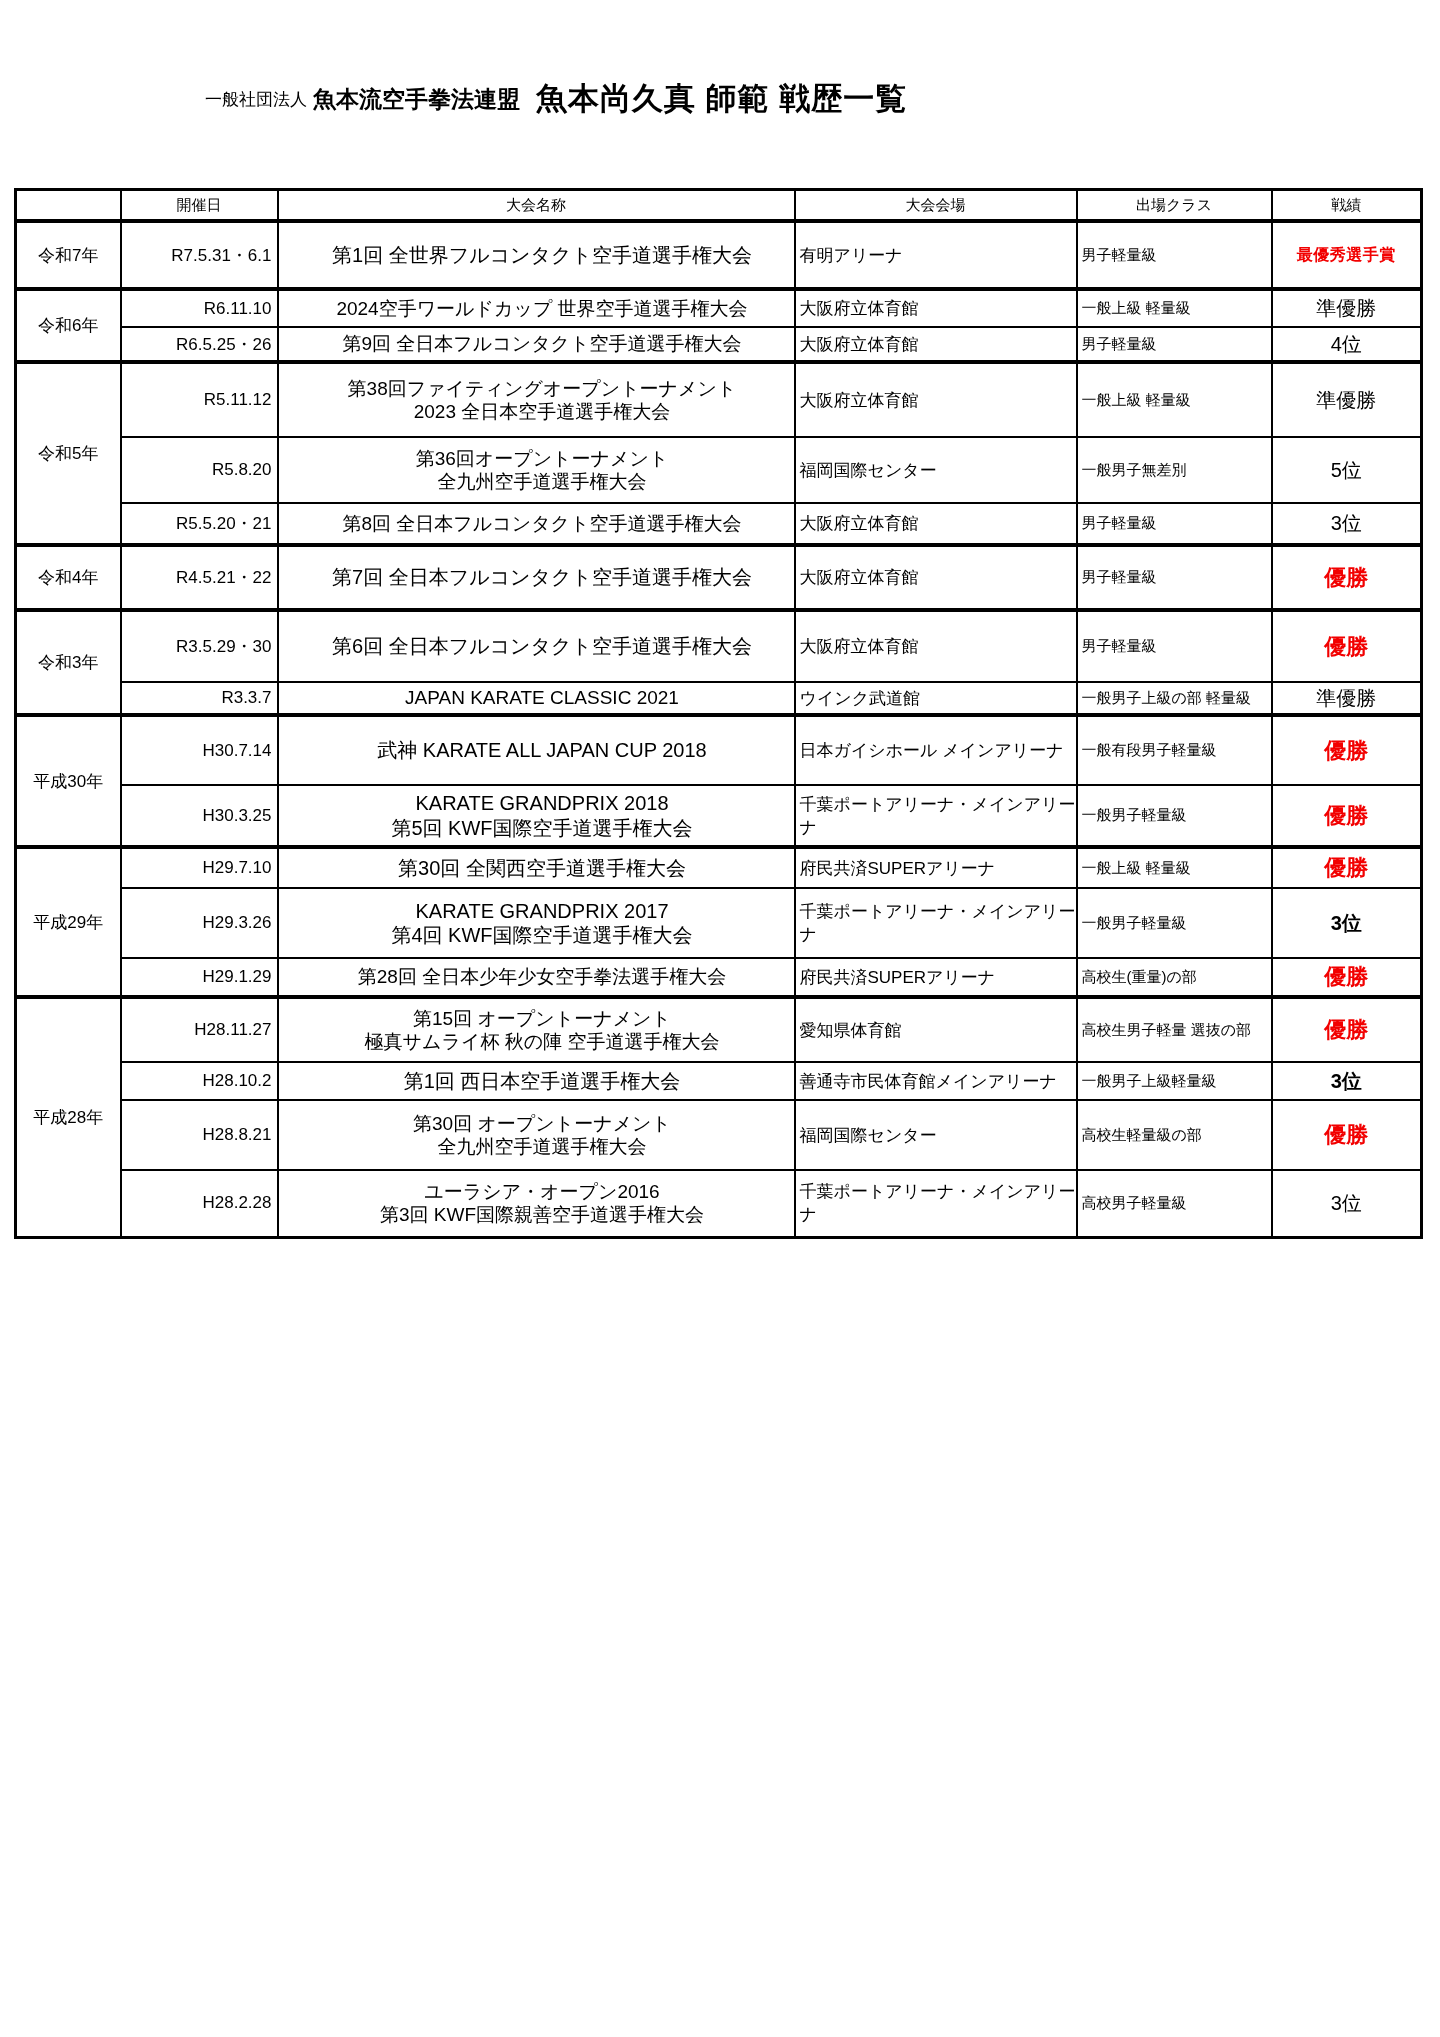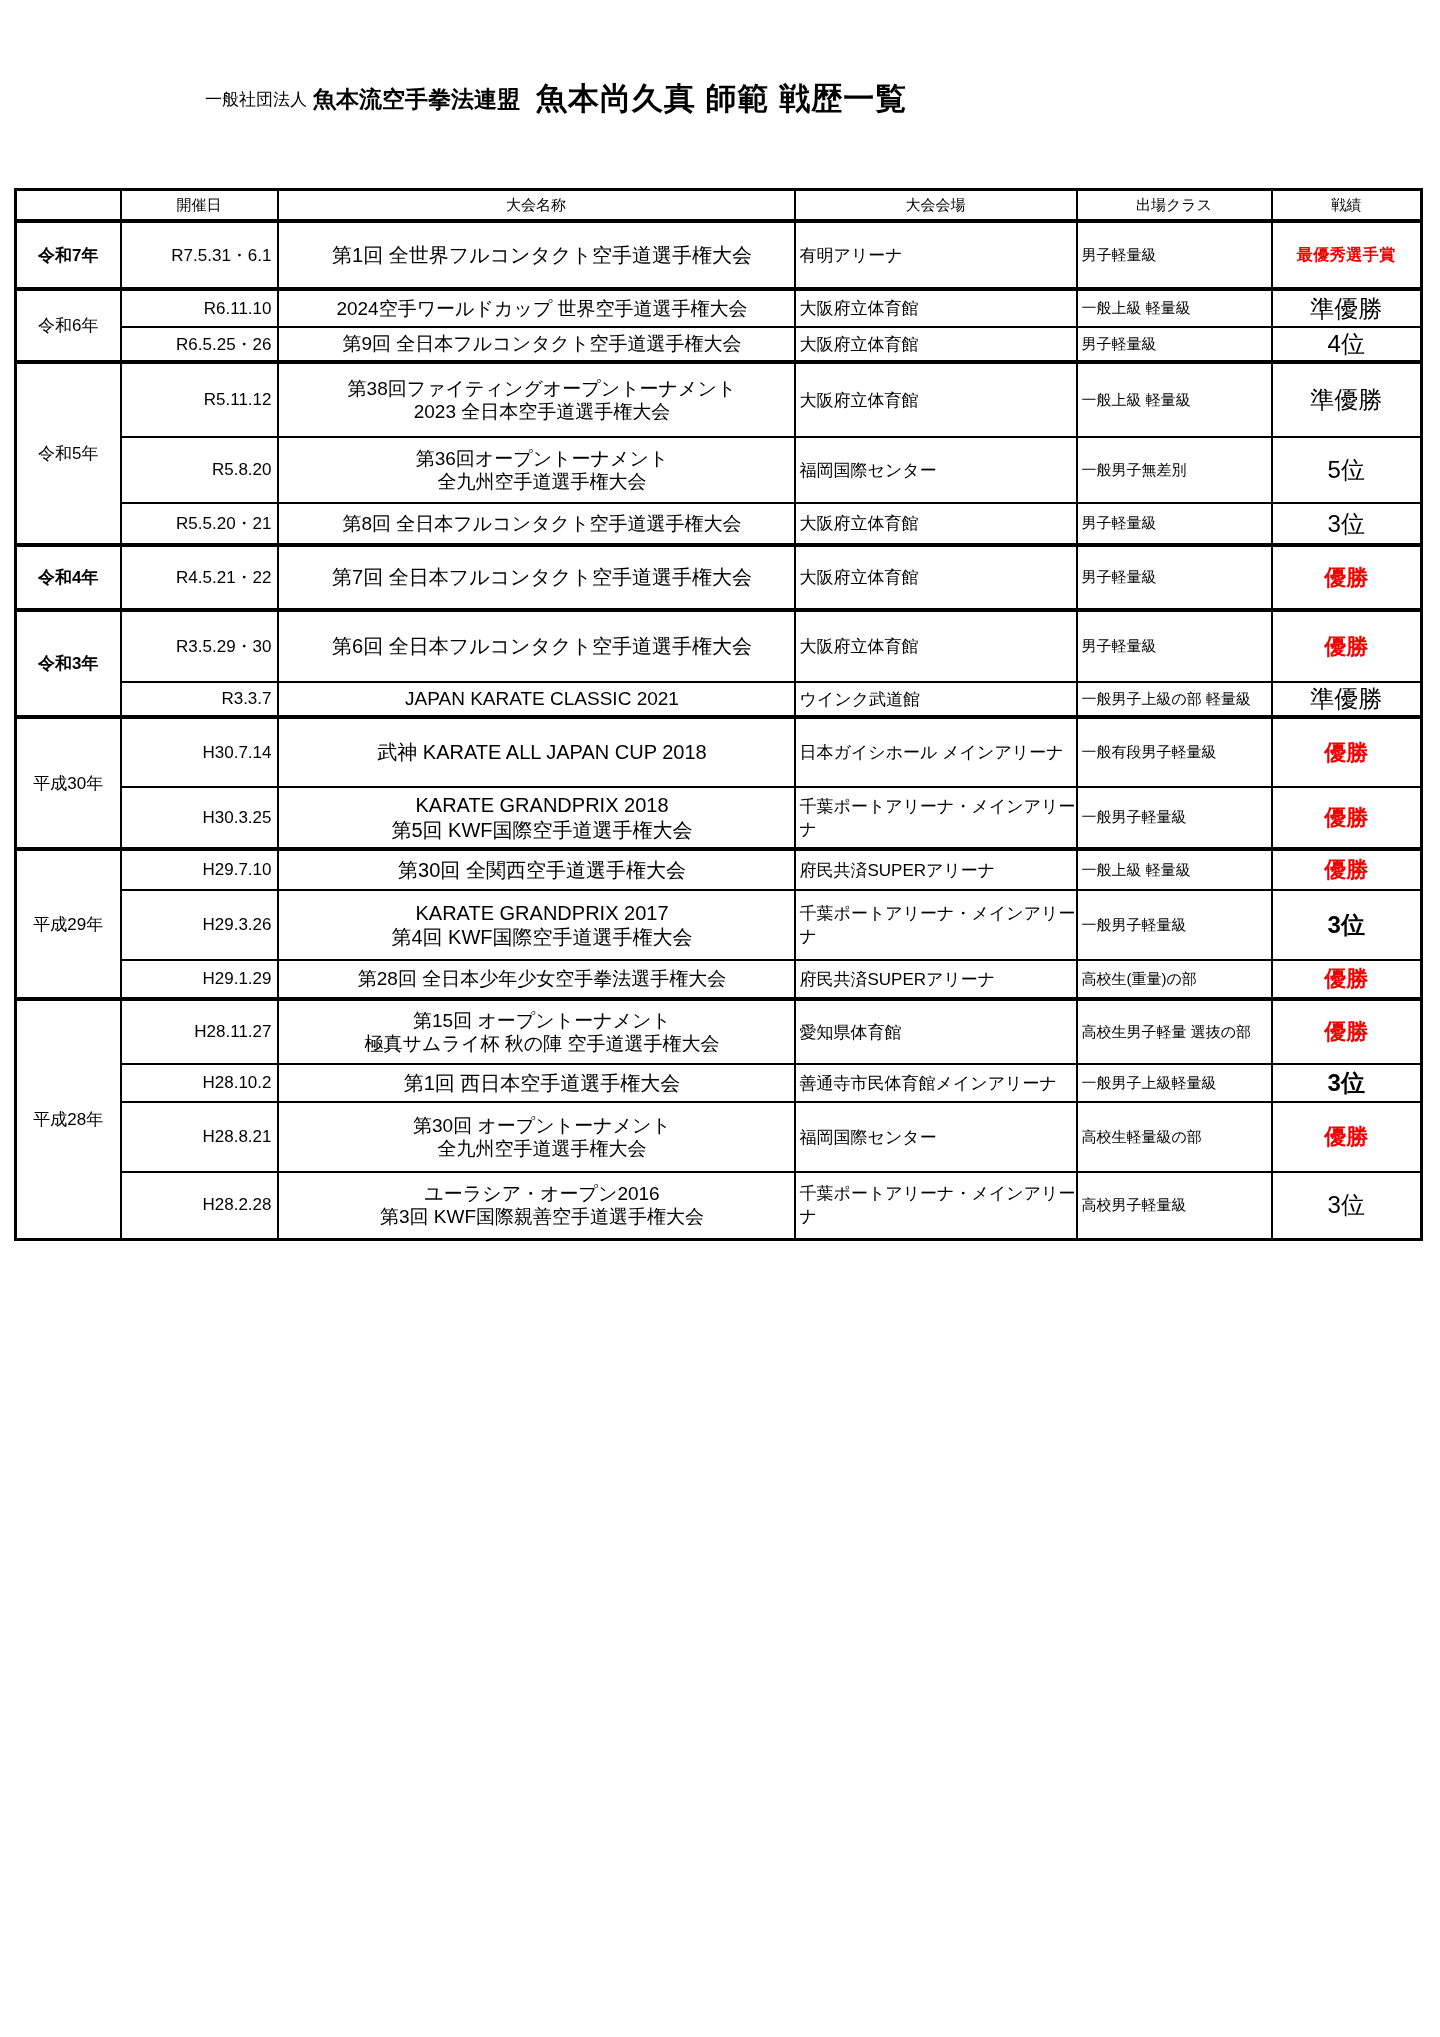--- a/index.html
+++ b/index.html
@@ -37,27 +37,27 @@
     font-weight: 400;
     font-size: 15px;
     height: 28px;
     text-align: center;
     border-bottom: 4px solid #000;
     margin-top: 32px;
   }
   tr.gtop td { border-top: 4px solid #000; }
 
   td.era  { text-align: center; font-size: 17px; }
-  td.era.b { font-weight: 700; text-align: center; }
+  td.era.b { font-weight: 400; text-align: center; }
   td.date { text-align: right; font-size: 17px; padding-right: 5px; }
   td.name { text-align: center; font-size: 19px; padding-left: 12px;
             white-space: pre-line; line-height: 1.22; }
   td.venue{ text-align: left; font-size: 17px; padding-left: 4px; }
   td.cls  { text-align: left; font-size: 15px; padding-left: 4px; }
-  td.res  { text-align: center; font-size: 24px; }
+  td.res  { text-align: center; font-size: 20px; }
 
   tr.b td { font-weight: 400; }
   tr.b td.name { font-size: 20px; }
 
   td.res.red { color: var(--accent-red, #f20000); font-weight: 700; font-size: 22px; }
   td.res.xl  { font-size: 16px; letter-spacing: 0.5px; }
   td.res.bk  { font-weight: 700; }
 </style>
 </head>
 <body>

